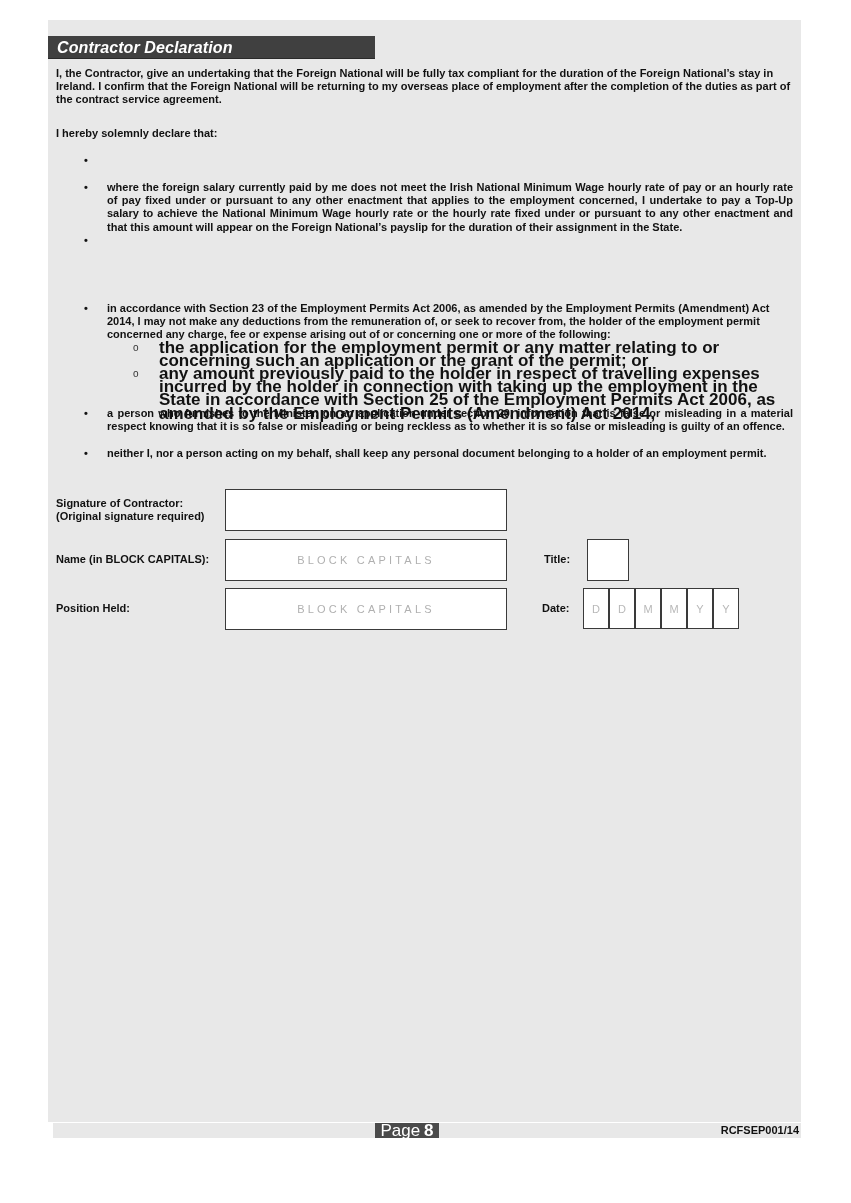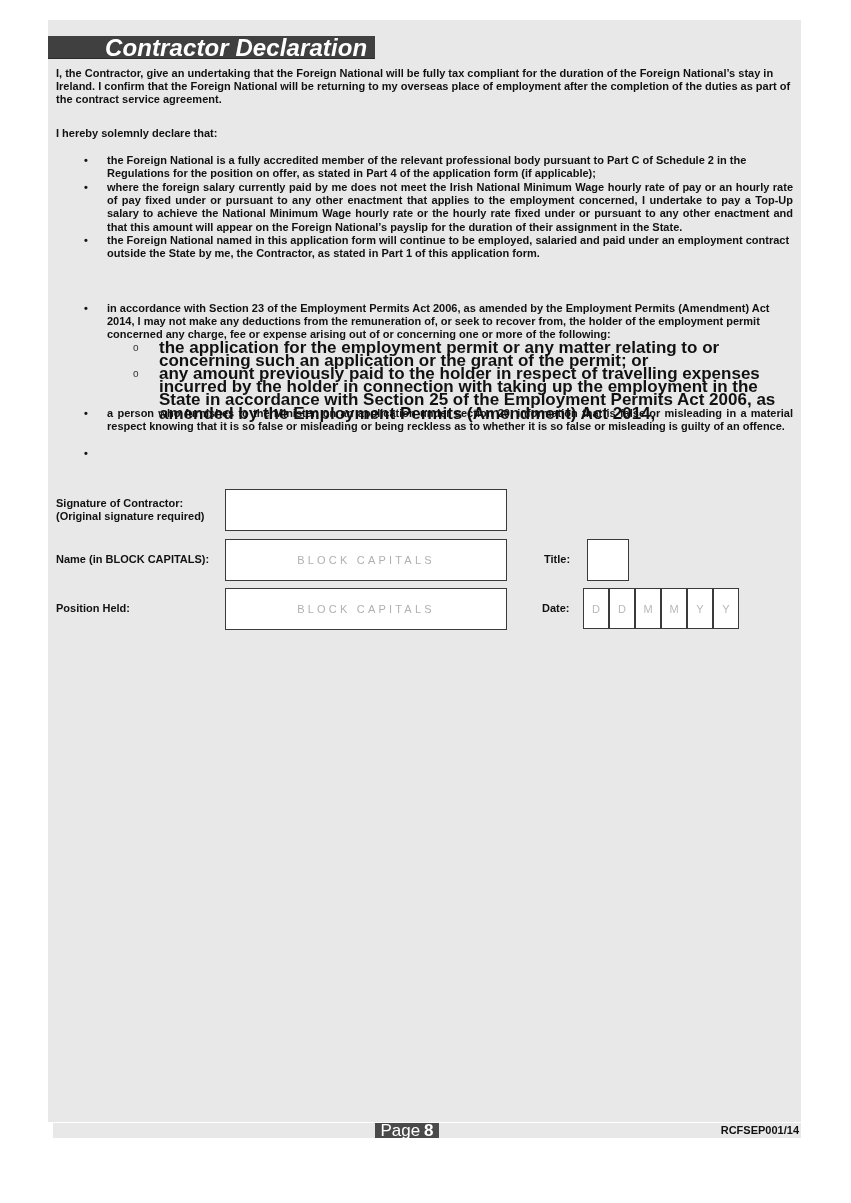--- a/index.html
+++ b/index.html
@@ -24,28 +24,27 @@
     #section-header {
       position: absolute;
       left: 0; top: 16px;
       width: 327px; height: 23px;
       background: #404040;
       border-bottom: 1px solid #2a2a2a;
     }
     #section-header span {
       position: absolute;
       left: 9px; top: 0;
-      font-size: 24px;
+      font-size: 16px;
       line-height: 23px;
       font-weight: bold;
       font-style: italic;
       color: #ffffff;
       letter-spacing: 0.1px;
       white-space: nowrap;
-      margin-left: 48px;
     }
     .txt {
       position: absolute;
       font-size: 11px;
       line-height: 13.2px;
       font-weight: bold;
       color: #111;
     }
     .para {
       left: 8px;
@@ -160,29 +159,27 @@
       <span>Contractor Declaration</span>
     </div>
 
     <div class="txt para" style="top:47px;">I, the Contractor, give an undertaking that the Foreign National will be fully tax compliant for the duration of the Foreign National’s stay in Ireland.  I confirm that the Foreign National will be returning to my overseas place of employment after the completion of the duties as part of the contract service agreement.</div>
 
     <div class="txt para" style="top:107px;">I hereby solemnly declare that:</div>
 
     <div>
       <div class="bullet" style="top:134px; left:0; width:753px; height:27px;">
         <span class="bullet-dot">•</span>
-        <span class="bullet-text">the Foreign National is a fully accredited member of the relevant professional body pursuant to Part C of Schedule 2 in the Regulations for the position on offer, as stated in Part 4 of the application form (if applicable);</span>
       </div>
       <div class="bullet" style="top:161px; left:0; width:753px; height:53px;">
         <span class="bullet-dot">•</span>
         <span class="bullet-text justify">where the foreign salary currently paid by me does not meet the Irish National Minimum Wage hourly rate of pay or an hourly rate of pay fixed under or pursuant to any other enactment that applies to the employment concerned, I undertake to pay a Top-Up salary to achieve the National Minimum Wage hourly rate or the hourly rate fixed under or pursuant to any other enactment and that this amount will appear on the Foreign National’s payslip for the duration of their assignment in the State.</span>
       </div>
       <div class="bullet" style="top:214px; left:0; width:753px; height:27px;">
         <span class="bullet-dot">•</span>
-        <span class="bullet-text">the Foreign National named in this application form will continue to be employed, salaried and paid under an employment contract outside the State by me, the Contractor, as stated in Part 1 of this application form.</span>
       </div>
     </div>
 
 
     <div>
       <div class="bullet" style="top:282px; left:0; width:753px; height:40px;">
         <span class="bullet-dot">•</span>
         <span class="bullet-text">in accordance with Section 23 of the Employment Permits Act 2006, as amended by the Employment Permits (Amendment) Act 2014, I may not make any deductions from the remuneration of, or seek to recover from, the holder of the employment permit concerned any charge, fee or expense arising out of or concerning one or more of the following:</span>
       </div>
       <div class="bullet" style="top:321px; left:0; width:753px; height:27px;">
@@ -192,20 +189,21 @@
       <div class="bullet" style="top:347px; left:0; width:753px; height:40px;">
         <span class="sub-dot">o</span>
         <span class="sub-text">any amount previously paid to the holder in respect of travelling expenses incurred by the holder in connection with taking up the employment in the State in accordance with Section 25 of the Employment Permits Act 2006, as amended by the Employment Permits (Amendment) Act 2014,</span>
       </div>
       <div class="bullet" style="top:387px; left:0; width:753px; height:40px;">
         <span class="bullet-dot">•</span>
         <span class="bullet-text justify">a person who furnishes to the Minister, on an application under section 20, information that is false or misleading in a material respect knowing that it is so false or misleading or being reckless as to whether it is so false or misleading is guilty of an offence.</span>
       </div>
       <div class="bullet" style="top:427px; left:0; width:753px; height:14px;">
         <span class="bullet-dot">•</span>
+        <span class="bullet-text" style="white-space:nowrap;">neither I, nor a person acting on my behalf, shall keep any personal document belonging to a holder of an employment permit.</span>
       </div>
     </div>
 
     <div class="form-label" style="left:8px; top:477px;">
       <div>Signature of Contractor:</div>
       <div>(Original signature required)</div>
     </div>
     <div class="field-box" style="left:177px; top:469px; width:282px; height:42px;"></div>
 
     <div class="form-label" style="left:8px; top:533px;">Name (in BLOCK CAPITALS):</div>

